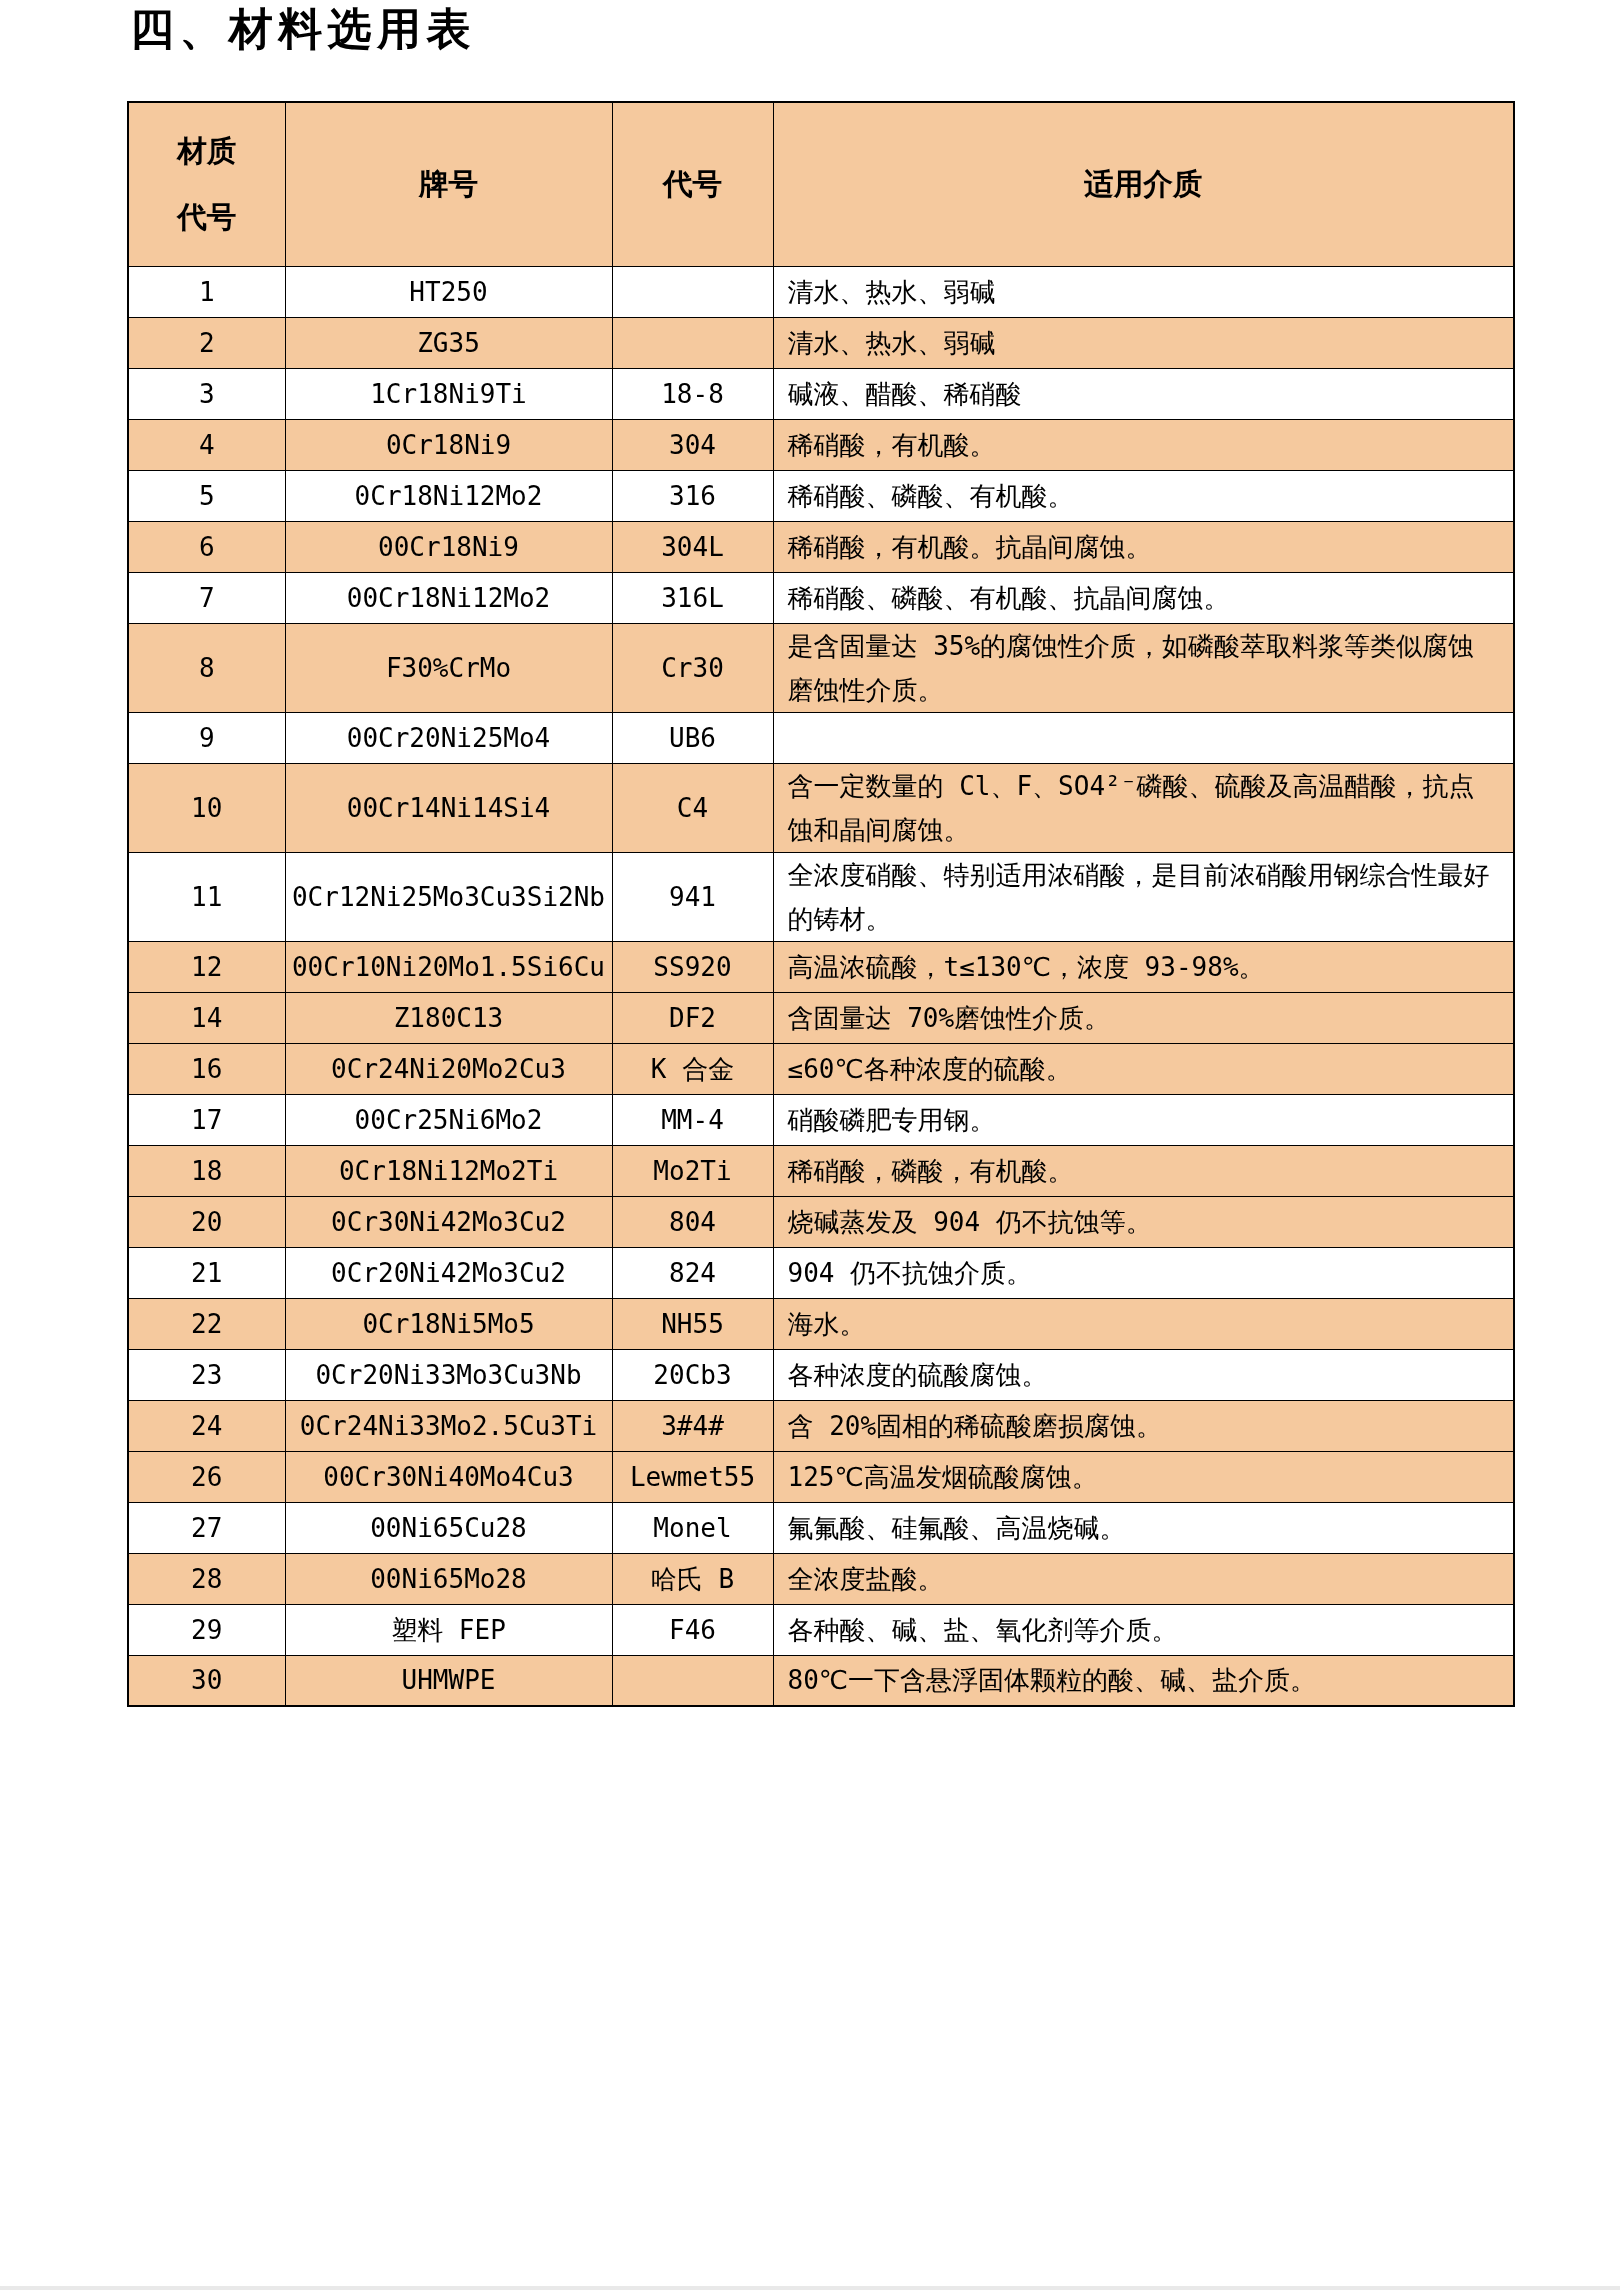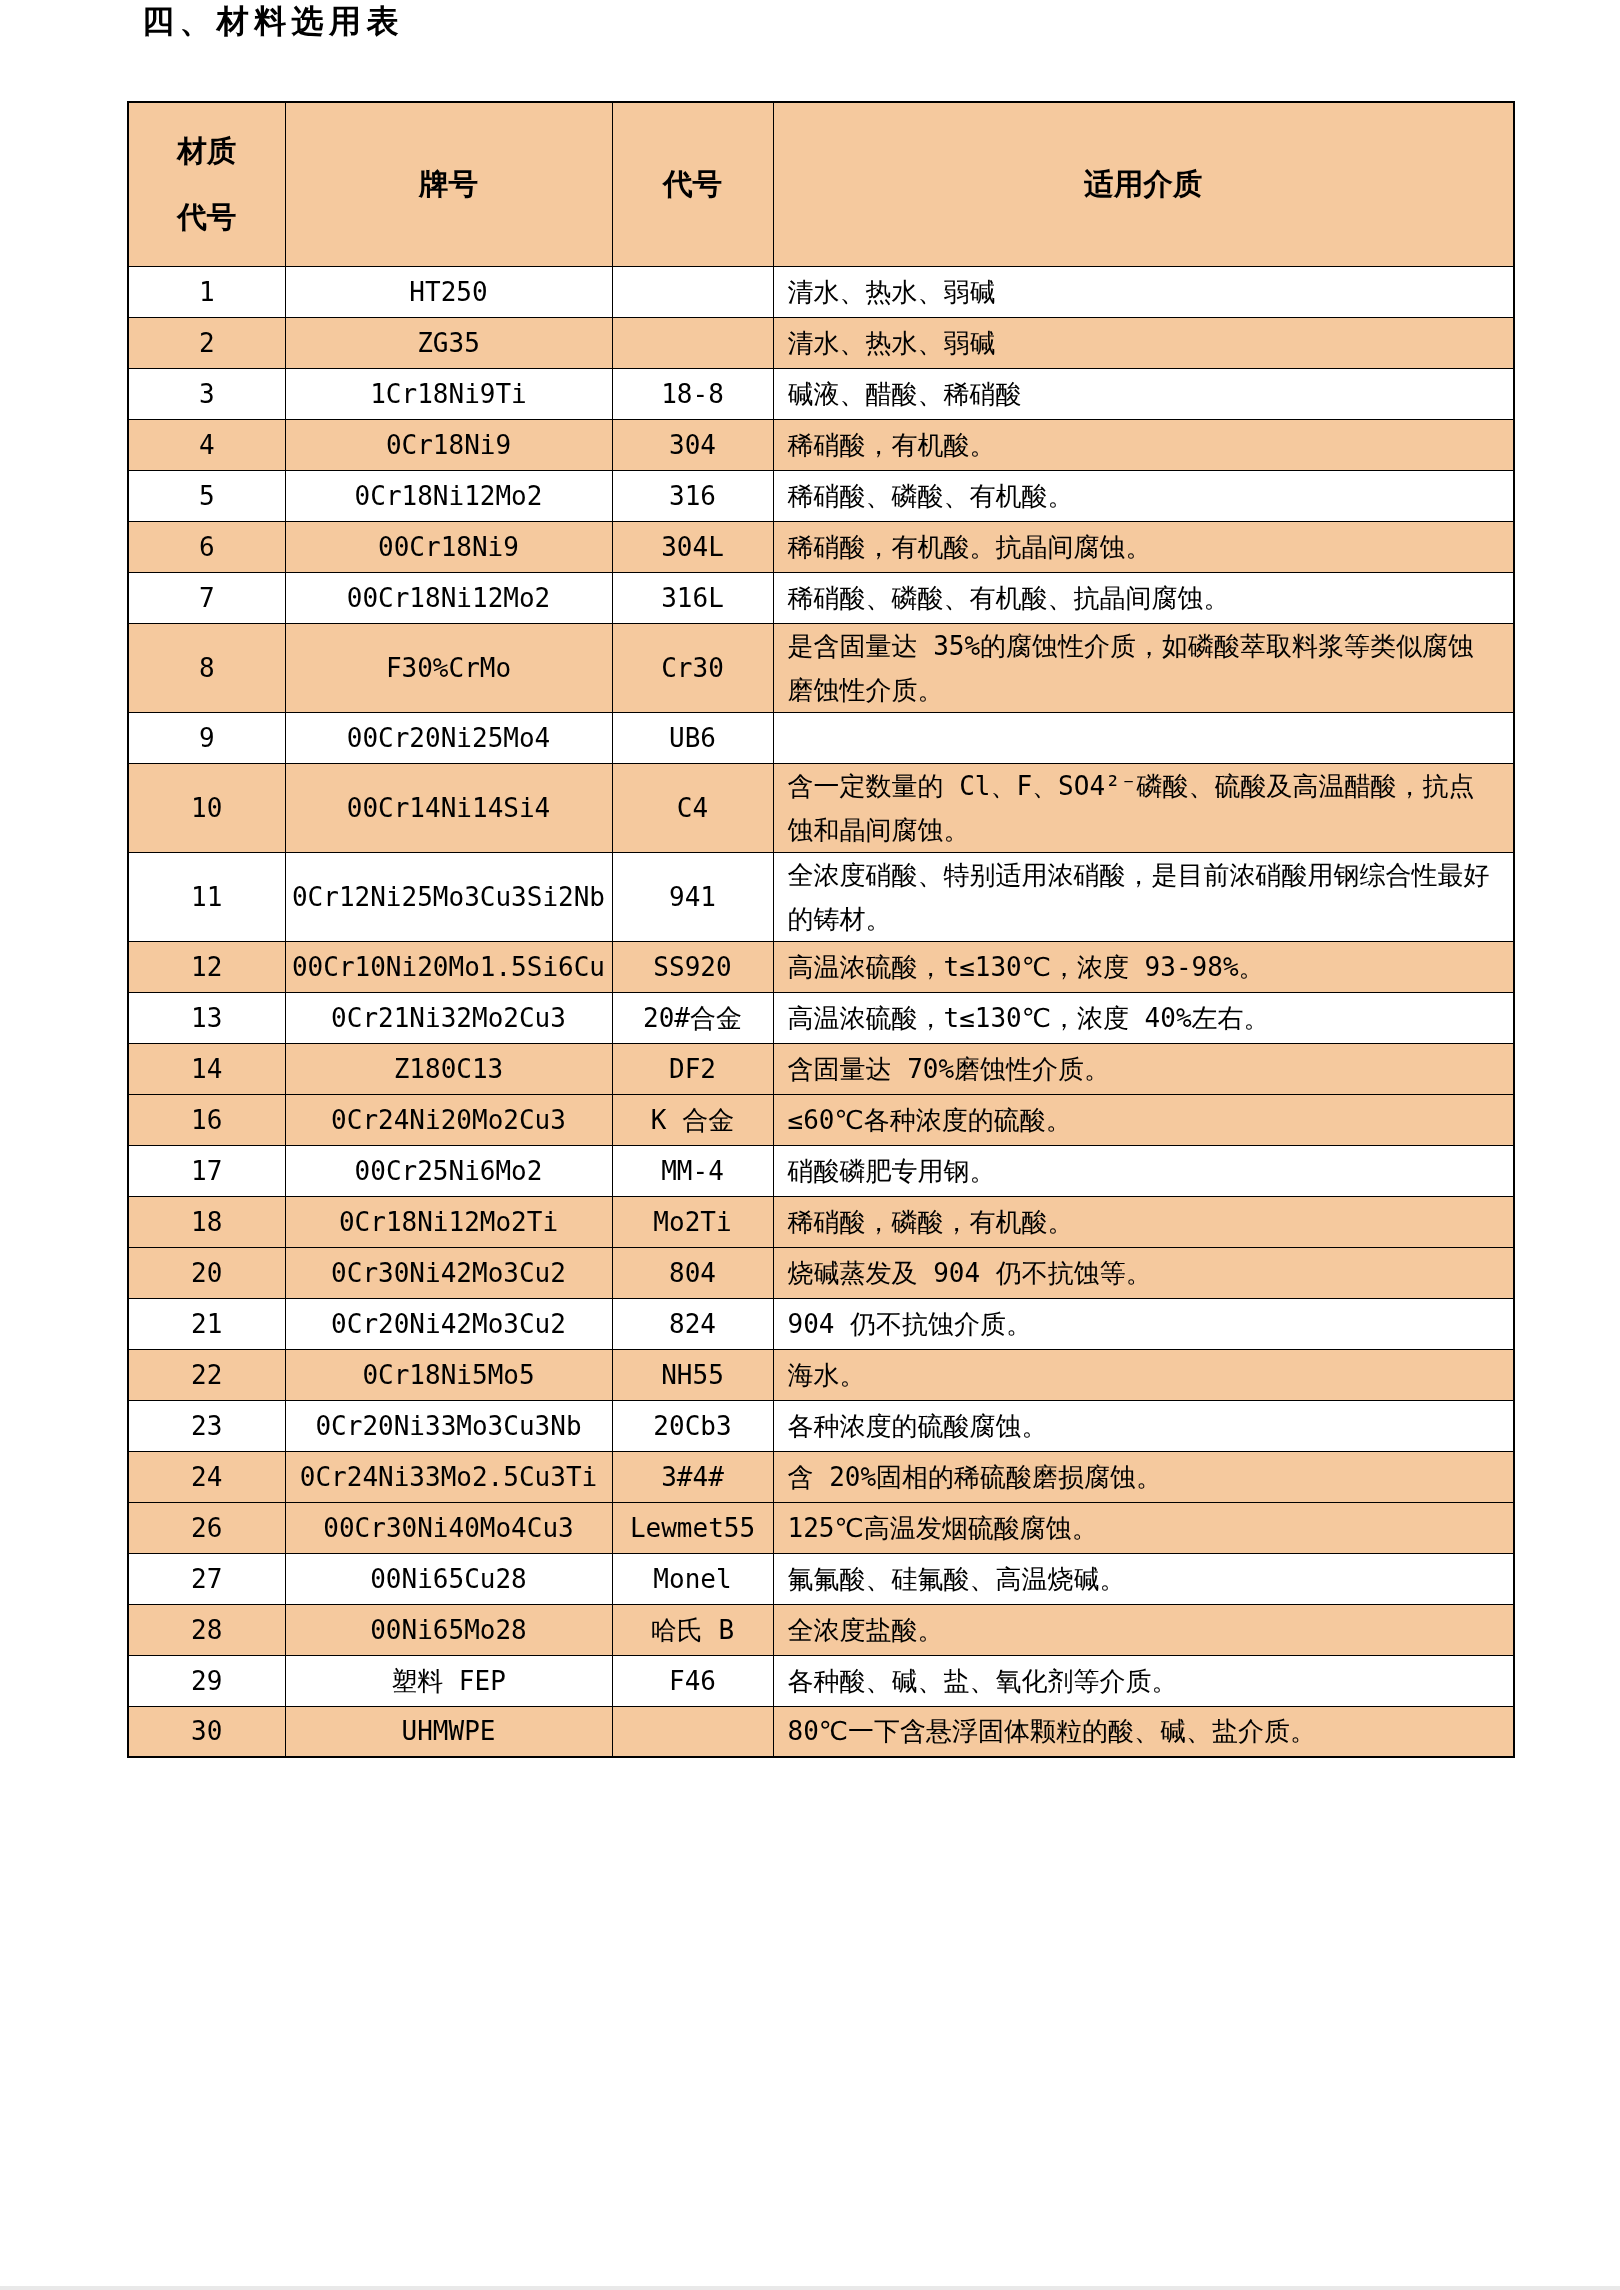--- a/index.html
+++ b/index.html
@@ -5,22 +5,22 @@
   :root { --peach:#F5C99E; --border:#000000; --text:#000000; }
   * { box-sizing:border-box; }
   html,body { margin:0; padding:0; }
   body {
     width:1620px; height:2291px; position:relative;
     background:#ffffff; color:var(--text);
     font-family:"DejaVu Sans","Liberation Sans",sans-serif;
   }
   .page { position:absolute; inset:0; }
   .title {
-    position:absolute; left:142px; top:0px;
-    font-size:32px; font-weight:bold; letter-spacing:5.4px;
+    position:absolute; left:130px; top:0px;
+    font-size:44px; font-weight:bold; letter-spacing:5.4px;
     font-family:"DejaVu Sans","Liberation Sans",sans-serif;
     white-space:nowrap;
   }
   table.mat-table {
     position:absolute; left:127px; top:101px;
     width:1385px; border-collapse:collapse; table-layout:fixed;
     border:2.7px solid var(--border);
   }
   th,td { border:1.8px solid var(--border); overflow:hidden; }
   thead th {
@@ -135,26 +135,20 @@
           <td>0Cr12Ni25Mo3Cu3Si2Nb</td>
           <td>941</td>
           <td class="media">全浓度硝酸、特别适用浓硝酸，是目前浓硝酸用钢综合性最好的铸材。</td>
         </tr>
         <tr class="alt">
           <td>12</td>
           <td>00Cr10Ni20Mo1.5Si6Cu</td>
           <td>SS920</td>
           <td class="media">高温浓硫酸，t≤130℃，浓度 93-98%。</td>
         </tr>
-        <tr>
-          <td>13</td>
-          <td>0Cr21Ni32Mo2Cu3</td>
-          <td>20#合金</td>
-          <td class="media">高温浓硫酸，t≤130℃，浓度 40%左右。</td>
-        </tr>
         <tr class="alt">
           <td>14</td>
           <td>Z180C13</td>
           <td>DF2</td>
           <td class="media">含固量达 70%磨蚀性介质。</td>
         </tr>
         <tr class="alt">
           <td>16</td>
           <td>0Cr24Ni20Mo2Cu3</td>
           <td>K 合金</td>

